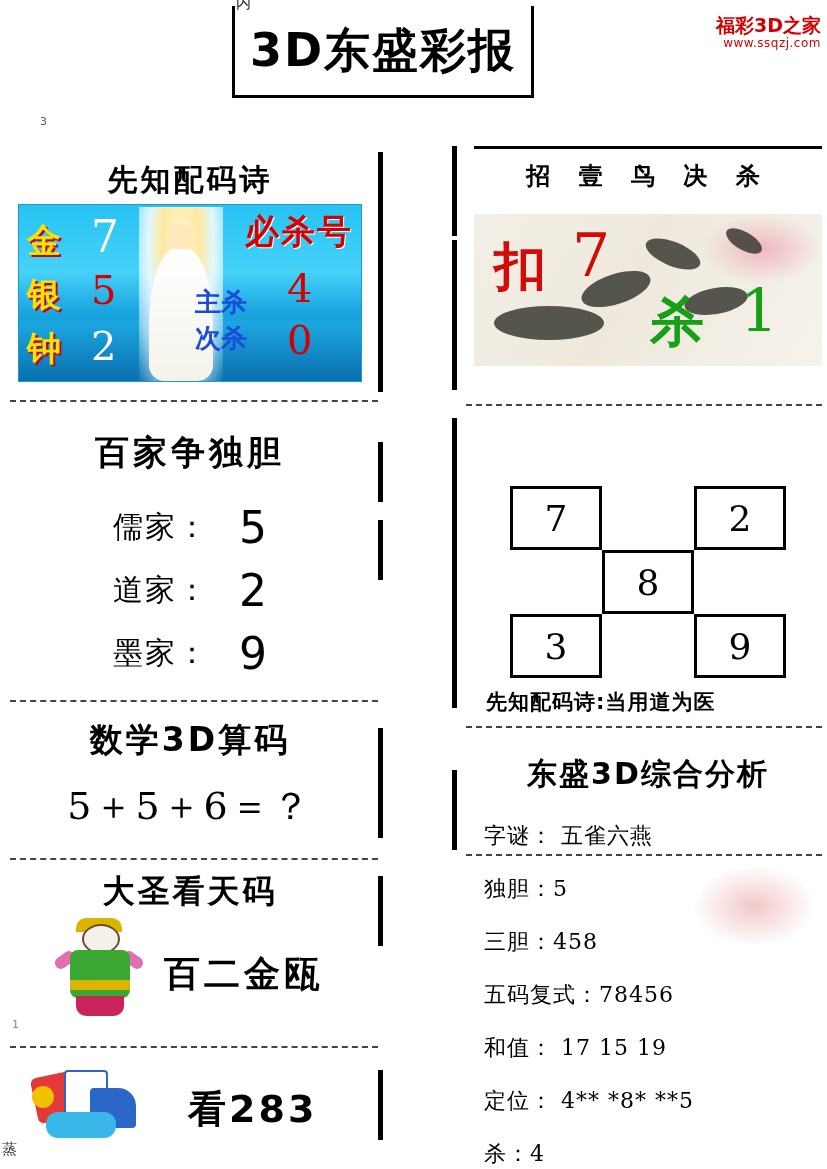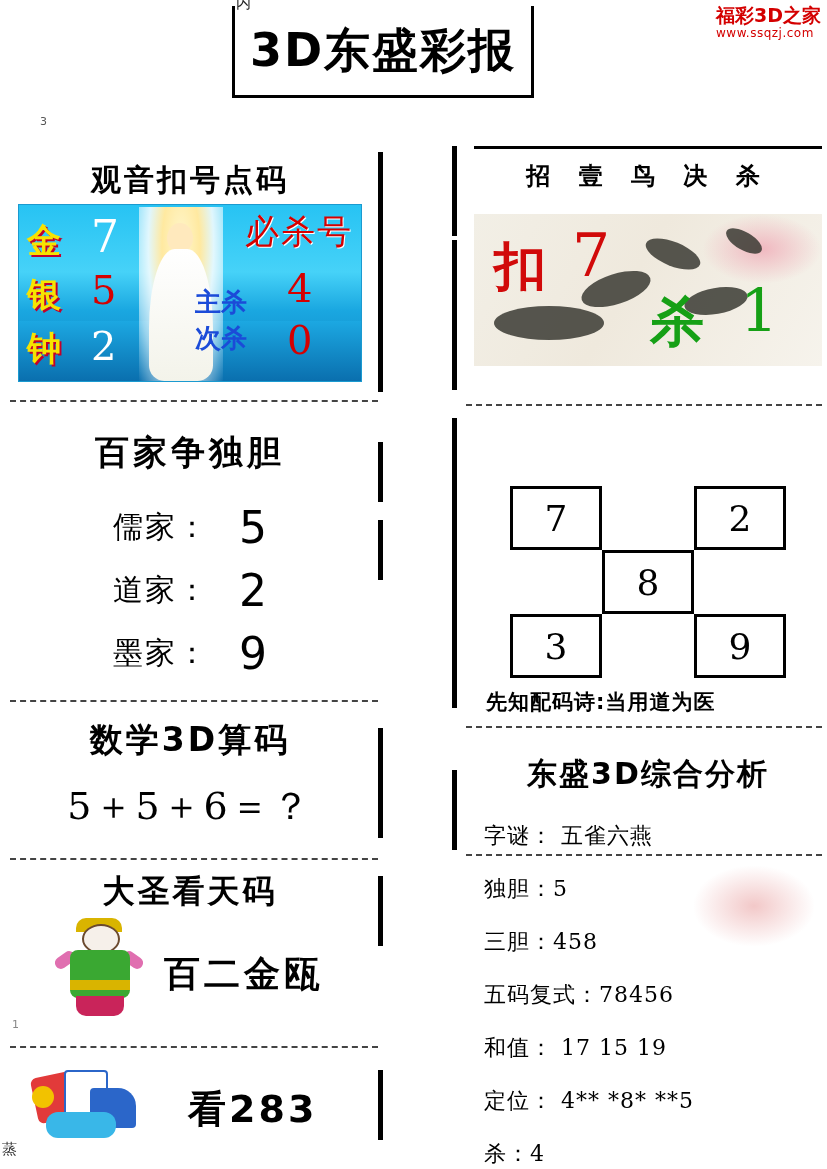--- a/index.html
+++ b/index.html
@@ -8,21 +8,21 @@
     background:#ffffff;
     font-family:"DejaVu Sans","Liberation Sans",sans-serif;
     color:#000;
     position:relative;
     overflow:hidden;
   }
   .page{position:relative;width:827px;height:1169px;}
 
   
   .watermark{
-    position:absolute;top:5px;right:6px;text-align:left;line-height:1.15;
+    position:absolute;top:15px;right:6px;text-align:right;line-height:1.15;
   }
   .watermark .wm1{font-size:19px;font-weight:bold;color:#d40000;font-family:"DejaVu Sans",sans-serif;}
   .watermark .wm2{font-size:12px;color:#d40000;letter-spacing:.5px;}
   .corner-char{position:absolute;left:236px;top:-6px;font-size:15px;color:#222;}
   .stray1{position:absolute;left:40px;top:115px;font-size:11px;color:#555;}
   .stray2{position:absolute;left:12px;top:1018px;font-size:11px;color:#888;}
   .stray3{position:absolute;left:2px;top:1140px;font-size:15px;color:#333;}
 
   .title-box{
     position:absolute;left:232px;top:6px;width:302px;height:92px;
@@ -52,21 +52,21 @@
   .gy-col{position:absolute;left:8px;top:8px;width:52px;color:#f7e300;font-size:34px;font-weight:bold;line-height:54px;text-shadow:2px 2px 0 #c2002c;}
   .gy-7{position:absolute;left:72px;top:6px;font-size:44px;color:#fff;font-family:"DejaVu Serif",serif;}
   .gy-5{position:absolute;left:72px;top:62px;font-size:40px;color:#d50000;font-family:"DejaVu Serif",serif;}
   .gy-2{position:absolute;left:72px;top:118px;font-size:40px;color:#fff;font-family:"DejaVu Serif",serif;}
   .gy-statue{
     position:absolute;left:120px;top:2px;width:84px;height:176px;
     background:radial-gradient(ellipse at 50% 22%,#fff7cf 0%,#ffe9a0 32%,rgba(255,255,255,.85) 55%,rgba(255,255,255,.55) 75%,rgba(255,255,255,0) 100%);
   }
   .gy-statue .head{position:absolute;left:28px;top:16px;width:26px;height:30px;border-radius:50%;background:#ffe9bd;}
   .gy-statue .robe{position:absolute;left:10px;top:42px;width:64px;height:132px;background:linear-gradient(#ffffff,#f3f3ea);border-radius:40% 40% 24% 24%/60% 60% 12% 12%;}
-  .gy-title{position:absolute;right:8px;top:4px;font-size:34px;font-weight:normal;color:#d50000;letter-spacing:2px;text-shadow:1px 1px 0 #fff;text-align:right;}
+  .gy-title{position:absolute;right:8px;top:4px;font-size:34px;font-weight:bold;color:#d50000;letter-spacing:2px;text-shadow:1px 1px 0 #fff;text-align:right;}
   .gy-zs{position:absolute;left:176px;top:80px;font-size:26px;font-weight:bold;color:#1b4bd8;}
   .gy-cs{position:absolute;left:176px;top:116px;font-size:26px;font-weight:bold;color:#1b4bd8;}
   .gy-4{position:absolute;left:268px;top:60px;font-size:40px;color:#d50000;font-family:"DejaVu Serif",serif;}
   .gy-0{position:absolute;left:268px;top:112px;font-size:40px;color:#d50000;font-family:"DejaVu Serif",serif;}
 
   .box-baijia{position:absolute;left:14px;top:430px;width:352px;height:260px;}
   .bj-hd{font-size:34px;font-weight:bold;text-align:center;letter-spacing:4px;}
   .bj-row{display:flex;align-items:center;justify-content:center;margin-top:12px;}
   .bj-label{font-size:30px;font-family:"DejaVu Serif",serif;letter-spacing:2px;}
   .bj-num{font-size:44px;font-family:"DejaVu Sans",sans-serif;margin-left:30px;}
@@ -159,21 +159,21 @@
   <div class="hline" style="left:474px;top:146px;width:348px;"></div>
   <div class="dashline" style="left:10px;top:400px;width:368px;"></div>
   <div class="dashline" style="left:10px;top:700px;width:368px;"></div>
   <div class="dashline" style="left:10px;top:858px;width:368px;"></div>
   <div class="dashline" style="left:10px;top:1046px;width:368px;"></div>
   <div class="dashline" style="left:466px;top:404px;width:356px;"></div>
   <div class="dashline" style="left:466px;top:726px;width:356px;"></div>
   <div class="dashline" style="left:466px;top:854px;width:356px;"></div>
 
   <div class="box-guanyin">
-    <div class="hd">观音扣号点码</div>
+    <div class="hd">先知配码诗</div>
     <div class="gy-img">
       <div class="sea"></div>
       <div class="gy-col">
         <div>金</div>
         <div>银</div>
         <div>钟</div>
       </div>
       <div class="gy-7">7</div>
       <div class="gy-5">5</div>
       <div class="gy-2">2</div>

